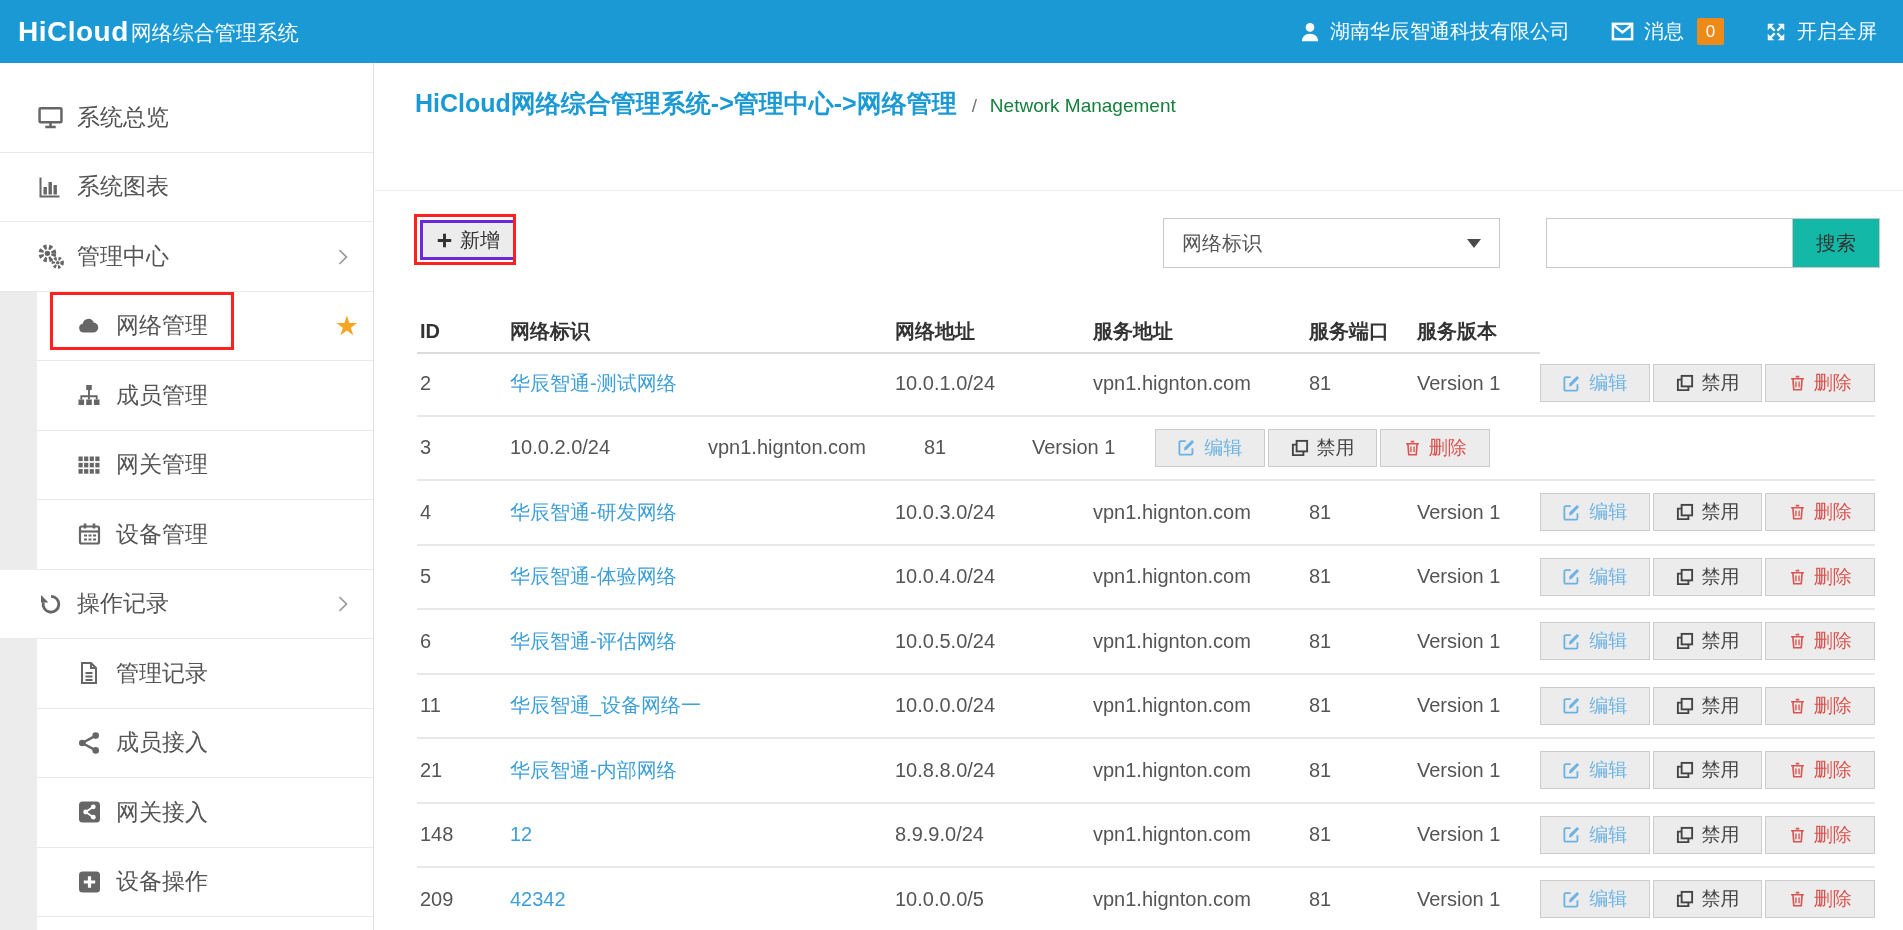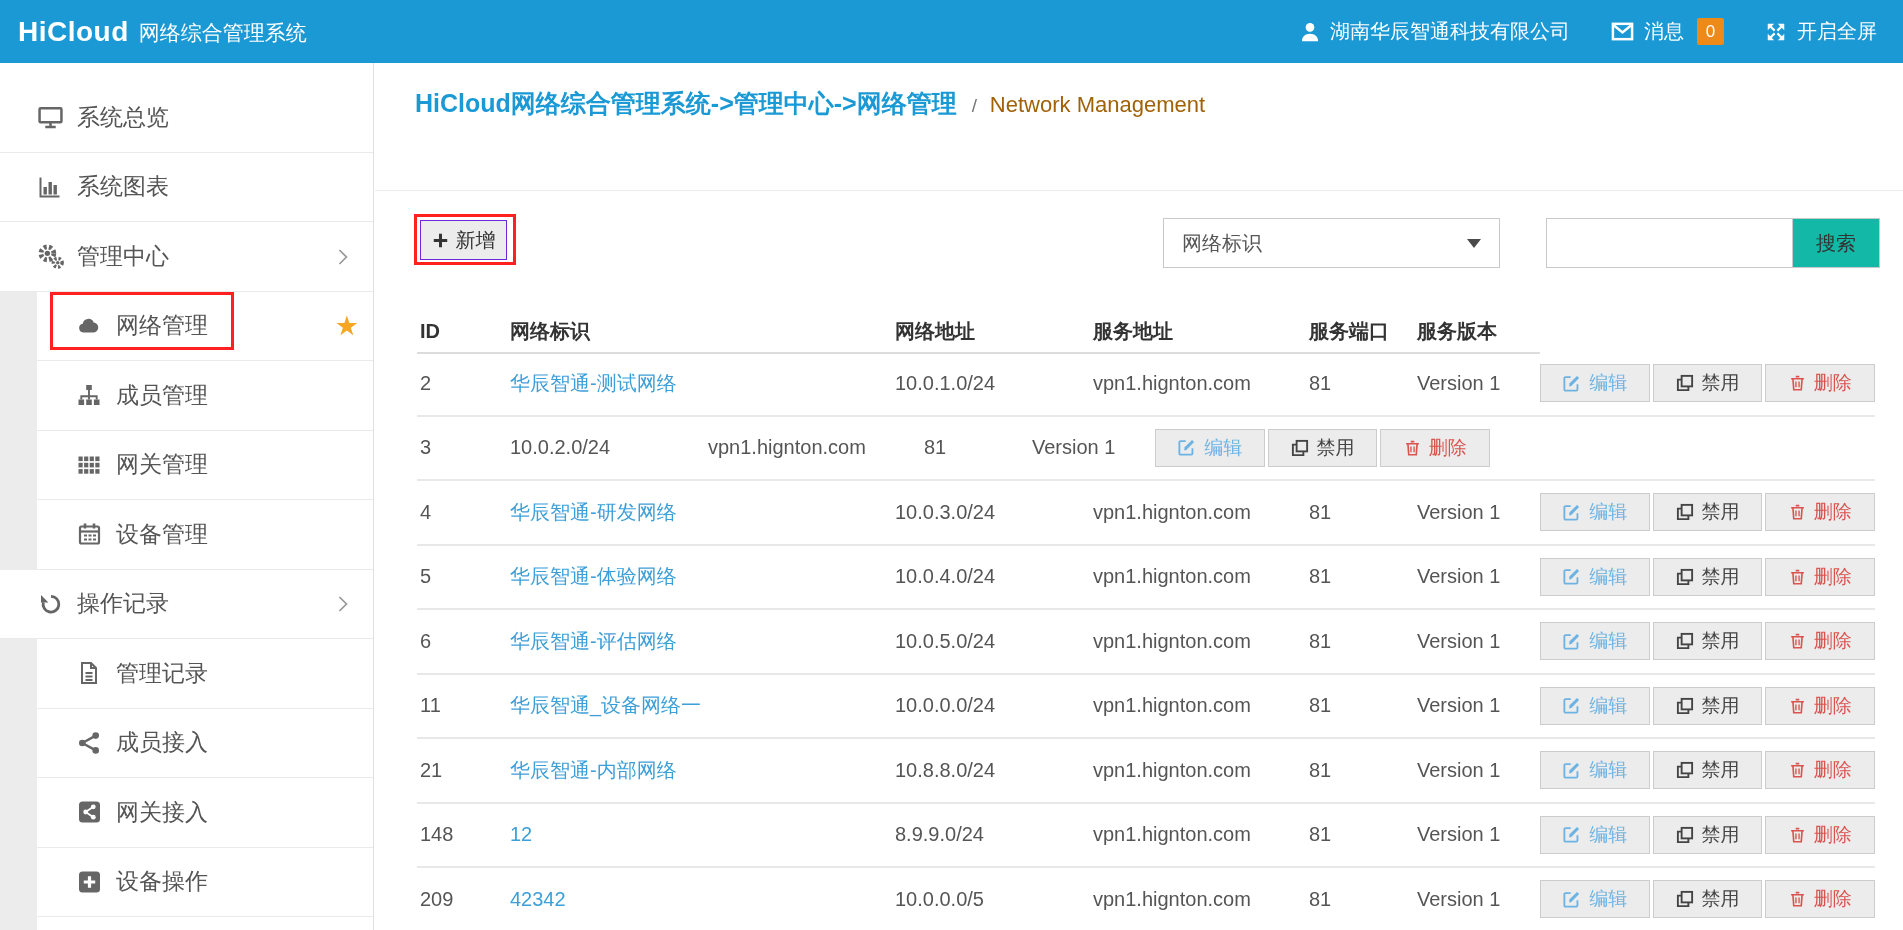--- a/index.html
+++ b/index.html
@@ -1,21 +1,21 @@
 <!DOCTYPE html>
 <html><head>
 <meta charset="utf-8">
 <style>
   html,body{margin:0;padding:0;width:1903px;height:930px;overflow:hidden;background:#fff;
     font-family:"Liberation Sans","DejaVu Sans",sans-serif;}
   
   .topbar{position:absolute;top:0;left:0;right:0;height:63px;background:#1a99d5;color:#fff;
     display:flex;align-items:center;padding:0 26px 0 18px;box-sizing:border-box;}
   .brand{font-size:28px;font-weight:bold;letter-spacing:.5px;}
-  .brand-suffix{font-size:21px;margin-left:10px;margin-top:2px;}
+  .brand-suffix{font-size:21px;margin-left:2px;margin-top:2px;}
   .topbar-right{margin-left:auto;display:flex;align-items:flex-start;gap:40px;font-size:20px;}
   .tb-group{display:flex;align-items:center;gap:9px;cursor:pointer;}
   .tb-icon{display:flex;align-items:center;color:#fff;}
   .badge{display:inline-block;min-width:27px;height:27px;line-height:27px;text-align:center;
     color:#fff;font-size:17px;border-radius:2px;margin-left:4px;}
   
   .sidebar{position:absolute;top:63px;left:0;width:374px;bottom:0;background:#fff;
     border-right:1px solid #e0e0e0;box-sizing:border-box;padding-top:20px;overflow:hidden;}
   .srow{height:69.5px;display:flex;position:relative;cursor:pointer;}
   .srow .inner{display:flex;align-items:center;flex:1;height:100%;box-sizing:border-box;
@@ -25,24 +25,24 @@
   .s-icon{width:32px;height:28px;margin-right:11px;color:#666;display:flex;align-items:center;justify-content:center;flex:none;}
   .s-label{font-size:23px;color:#555;white-space:nowrap;}
   .chev{position:absolute;right:20px;top:50%;transform:translateY(-50%);color:#999;display:flex;}
   .star{position:absolute;right:14px;top:50%;transform:translateY(-50%);color:#f6a623;font-size:27px;}
   .srow.stub{height:25px;}
   .srow.stub .inner{border-bottom:none;}
   
   .main{position:absolute;left:375px;top:63px;right:0;bottom:0;background:#fff;}
   .breadcrumb{position:absolute;left:40px;top:24px;font-size:25px;font-weight:bold;color:#1a99d5;white-space:nowrap;}
   .breadcrumb .bc-sep{color:#777;font-weight:normal;font-size:19px;margin-left:8px;}
-  .breadcrumb .bc-sub{color:#a16207;font-weight:normal;font-size:22px;margin-left:6px;}
+  .breadcrumb .bc-sub{color:#15803d;font-weight:normal;font-size:19px;margin-left:6px;}
   .section-divider{position:absolute;top:127px;left:0;right:0;border-top:1px solid #ececec;}
-  .add-btn{position:absolute;left:45px;top:157px;width:87px;height:40px;background:#ececec;
-    border:1px solid #6d28d9;font-size:20px;color:#333;display:flex;align-items:center;
+  .add-btn{position:absolute;left:45px;top:157px;width:96px;height:40px;background:#ececec;
+    border:3px solid #6d28d9;font-size:20px;color:#333;display:flex;align-items:center;
     justify-content:center;gap:7px;cursor:pointer;box-sizing:border-box;font-family:inherit;}
   .add-btn .tb-icon{color:#333;}
   .filter{position:absolute;left:788px;top:155px;width:337px;height:50px;border:1px solid #c9c9c9;
     box-sizing:border-box;display:flex;align-items:center;padding:0 18px;font-size:20px;color:#555;
     background:#fff;cursor:pointer;}
   .caret{margin-left:auto;width:0;height:0;border-left:7px solid transparent;border-right:7px solid transparent;
     border-top:9px solid #4a4a4a;}
   .search-input{position:absolute;left:1171px;top:155px;width:247px;height:50px;border:1px solid #c9c9c9;
     box-sizing:border-box;font-size:20px;padding:0 12px;outline:none;font-family:inherit;}
   .search-btn{position:absolute;left:1417px;top:155px;width:88px;height:50px;background:#14b8a6;

